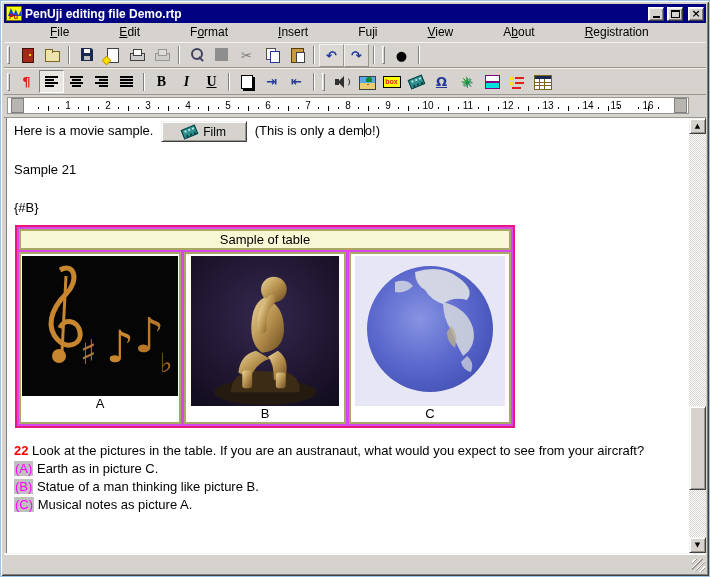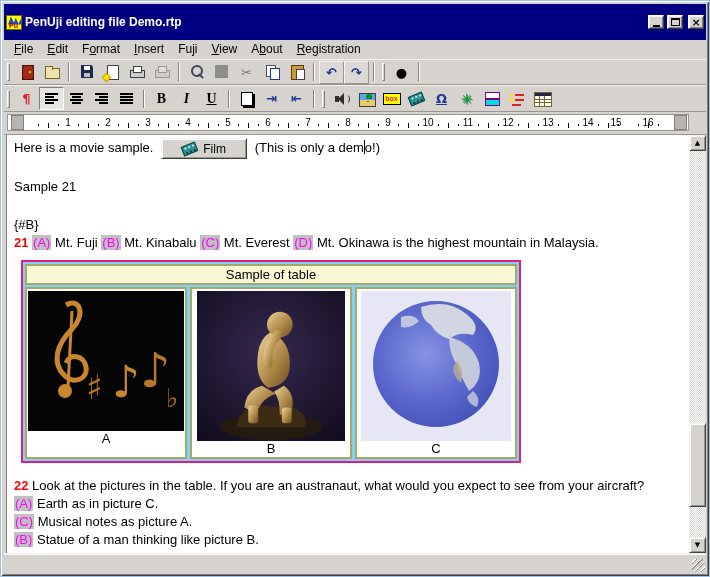--- a/index.html
+++ b/index.html
@@ -5,36 +5,36 @@
   * { margin:0; padding:0; box-sizing:border-box; }
   html,body { width:710px; height:577px; }
   body { font-family:"Liberation Sans", sans-serif; background:#d6d3ce; }
 
   
   .window { width:710px; height:577px; background:#d6d3ce; display:flex; flex-direction:column;
     border:1px solid #9cc3e4;
     box-shadow: inset 1px 1px 0 #ffffff, inset -1px -1px 0 #404040, inset 2px 2px 0 #d6d3ce, inset -2px -2px 0 #808080;
     padding:3px; }
 
-  .titlebar { height:36px; background:#000080; display:flex; align-items:center; gap:3px; padding:1px 2px; flex:0 0 auto; }
+  .titlebar { height:19px; background:#000080; display:flex; align-items:center; gap:3px; padding:1px 2px; flex:0 0 auto; }
   .titlebar .title { color:#fff; font-weight:bold; font-size:12px; flex:1; white-space:nowrap; overflow:hidden; }
   .appicon { width:16px; height:15px; background:#ffff00; border:1px solid #707000; position:relative; overflow:hidden; flex:0 0 auto; }
   .appicon::before { content:""; position:absolute; left:1px; top:1px; width:13px; height:8px; background:#2048c0;
     clip-path:polygon(0 100%,22% 0,45% 75%,60% 15%,80% 90%,100% 30%,100% 100%); }
   .appicon::after { content:"Pu"; position:absolute; left:2px; bottom:0; color:#c00000; font:bold 7px/7px "Liberation Sans",sans-serif; }
   .winbtn { width:16px; height:14px; background:#d6d3ce; border:1px solid; border-color:#fff #404040 #404040 #fff;
     box-shadow: inset 1px 1px 0 #f4f2ee, inset -1px -1px 0 #808080; display:flex; align-items:center; justify-content:center;
     font:bold 11px/11px "DejaVu Sans",sans-serif; color:#000; position:relative; }
   .winbtn.close { margin-left:2px; }
   .glyph-min { width:7px; height:2px; background:#000; margin-top:7px; }
   .glyph-max { width:9px; height:8px; border:1px solid #000; border-top:2px solid #000; }
 
   
   .menubar { height:19px; display:flex; align-items:center; padding-left:3px; font-size:12px; flex:0 0 auto; }
-  .mitem { padding:1px 7px 2px 7px; color:#000; cursor:default; }
+  .mitem { padding:1px 7px 2px 7px; color:#000; cursor:default;margin-left:36px; }
   .mitem u { text-decoration:underline; }
 
   
   .tbrow { display:flex; align-items:center; background:#d6d3ce; border-top:1px solid #f4f2ee; border-bottom:1px solid #9a968e; flex:0 0 auto; }
   .tbrow1 { height:26px; }
   .tbrow2 { height:27px; }
   .grip { width:3px; height:18px; border:1px solid; border-color:#fff #808080 #808080 #fff; margin:0 4px 0 3px; flex:0 0 auto; }
   .tsep { width:2px; height:18px; border-left:1px solid #808080; border-right:1px solid #fff; margin:0 4px; flex:0 0 auto; }
   .tbtn { width:25px; height:23px; display:flex; align-items:center; justify-content:center; position:relative; flex:0 0 auto; }
   .tbtn.pressed { border:1px solid; border-color:#808080 #fff #fff #808080; background:#e9e7e2; }
@@ -136,21 +136,21 @@
   .filmbtn { display:inline-flex; align-items:center; justify-content:center; gap:6px; width:86px; height:21px; background:#d6d3ce;
     border:1px solid; border-color:#f4f2ee #404040 #404040 #f4f2ee; box-shadow:inset 1px 1px 0 #fff, inset -1px -1px 0 #9a968e;
     font-size:12px; vertical-align:middle; margin:0 4px; }
   .caret { display:inline-block; width:1px; height:14px; background:#000; vertical-align:-2px; }
   .qnum { color:#f00; font-weight:bold; }
   .tag { color:#ff00ff; background:#c0c0c0; padding:0 1px; }
   .mt19 { margin-top:19px; } .mt20 { margin-top:20px; } .mt8 { margin-top:8px; } .mt14 { margin-top:14px; }
   .q22wrap { width:668px; }
 
   
-  .sampletable { width:500px; border:2px solid #e8197d; background:#7dd3fc; padding:2px; margin-left:7px; }
+  .sampletable { width:500px; border:2px solid #e8197d; background:#d946ef; padding:2px; margin-left:1px; }
   .theader { border:2px solid #a8a862; background:#f8f8d4; text-align:center; font-size:13px; height:21px; line-height:17px; }
   .tcells { display:flex; gap:3px; margin-top:2px; }
   .tcell { flex:1 1 0; border:2px solid #a8a862; background:#fff; height:172px; display:flex; flex-direction:column; align-items:center; padding-top:2px; }
   .tlabel { font-size:13px; line-height:16px; }
   .timg { display:block; }
 
   
   .vscroll { position:absolute; right:0; top:0; width:17px; bottom:0; background-color:#fff;
     background-image:linear-gradient(45deg,#d6d3ce 25%,transparent 25%,transparent 75%,#d6d3ce 75%),
                      linear-gradient(45deg,#d6d3ce 25%,transparent 25%,transparent 75%,#d6d3ce 75%);
@@ -397,31 +397,20 @@
             <span class="ic-film"></span>
             <span>Film</span>
           </span>
           <span>(This is only a dem</span><span class="caret"></span><span>o!)</span>
         </div>
 
         <div class="pline mt19">Sample 21</div>
 
         <div class="pline mt20">{#B}</div>
 
-        <div class="pline">
-          <span class="qnum">21</span>
-          <span class="tag">(A)</span>
-          <span>Mt. Fuji</span>
-          <span class="tag">(B)</span>
-          <span>Mt. Kinabalu</span>
-          <span class="tag">(C)</span>
-          <span>Mt. Everest</span>
-          <span class="tag">(D)</span>
-          <span>Mt. Okinawa is the highest mountain in Malaysia.</span>
-        </div>
 
         <div class="sampletable mt8">
           <div class="theader">Sample of table</div>
           <div class="tcells">
 
             <div class="tcell">
               <svg class="timg" width="156" height="140" viewBox="0 0 156 140">
                 <rect width="156" height="140" fill="#050505"></rect>
                 <path d="M38,14 C52,6 58,24 44,38 C28,54 24,72 36,84 C46,94 60,88 58,76 C56,64 42,62 38,72" fill="none" stroke="#c8862e" stroke-width="5"></path>
                 <path d="M44,20 L40,96" stroke="#c8862e" stroke-width="3"></path>
@@ -487,26 +476,26 @@
         <div class="q22wrap mt14">
           <span class="qnum">22</span>
           <span>Look at the pictures in the table. If you are an austranaut, what would you expect to see from your aircraft?</span>
         </div>
 
         <div>
           <span class="tag">(A)</span>
           <span>Earth as in picture C.</span>
         </div>
         <div>
+          <span class="tag">(B)</span>
+          <span>Statue of a man thinking like picture B.</span>
+        </div>
+        <div>
           <span class="tag">(C)</span>
           <span>Musical notes as picture A.</span>
-        </div>
-        <div>
-          <span class="tag">(B)</span>
-          <span>Statue of a man thinking like picture B.</span>
         </div>
 
       </div>
     </div>
 
     <div class="vscroll">
       <div class="sbtn up">▲</div>
       <div class="sthumb"></div>
       <div class="sbtn down">▼</div>
     </div>

